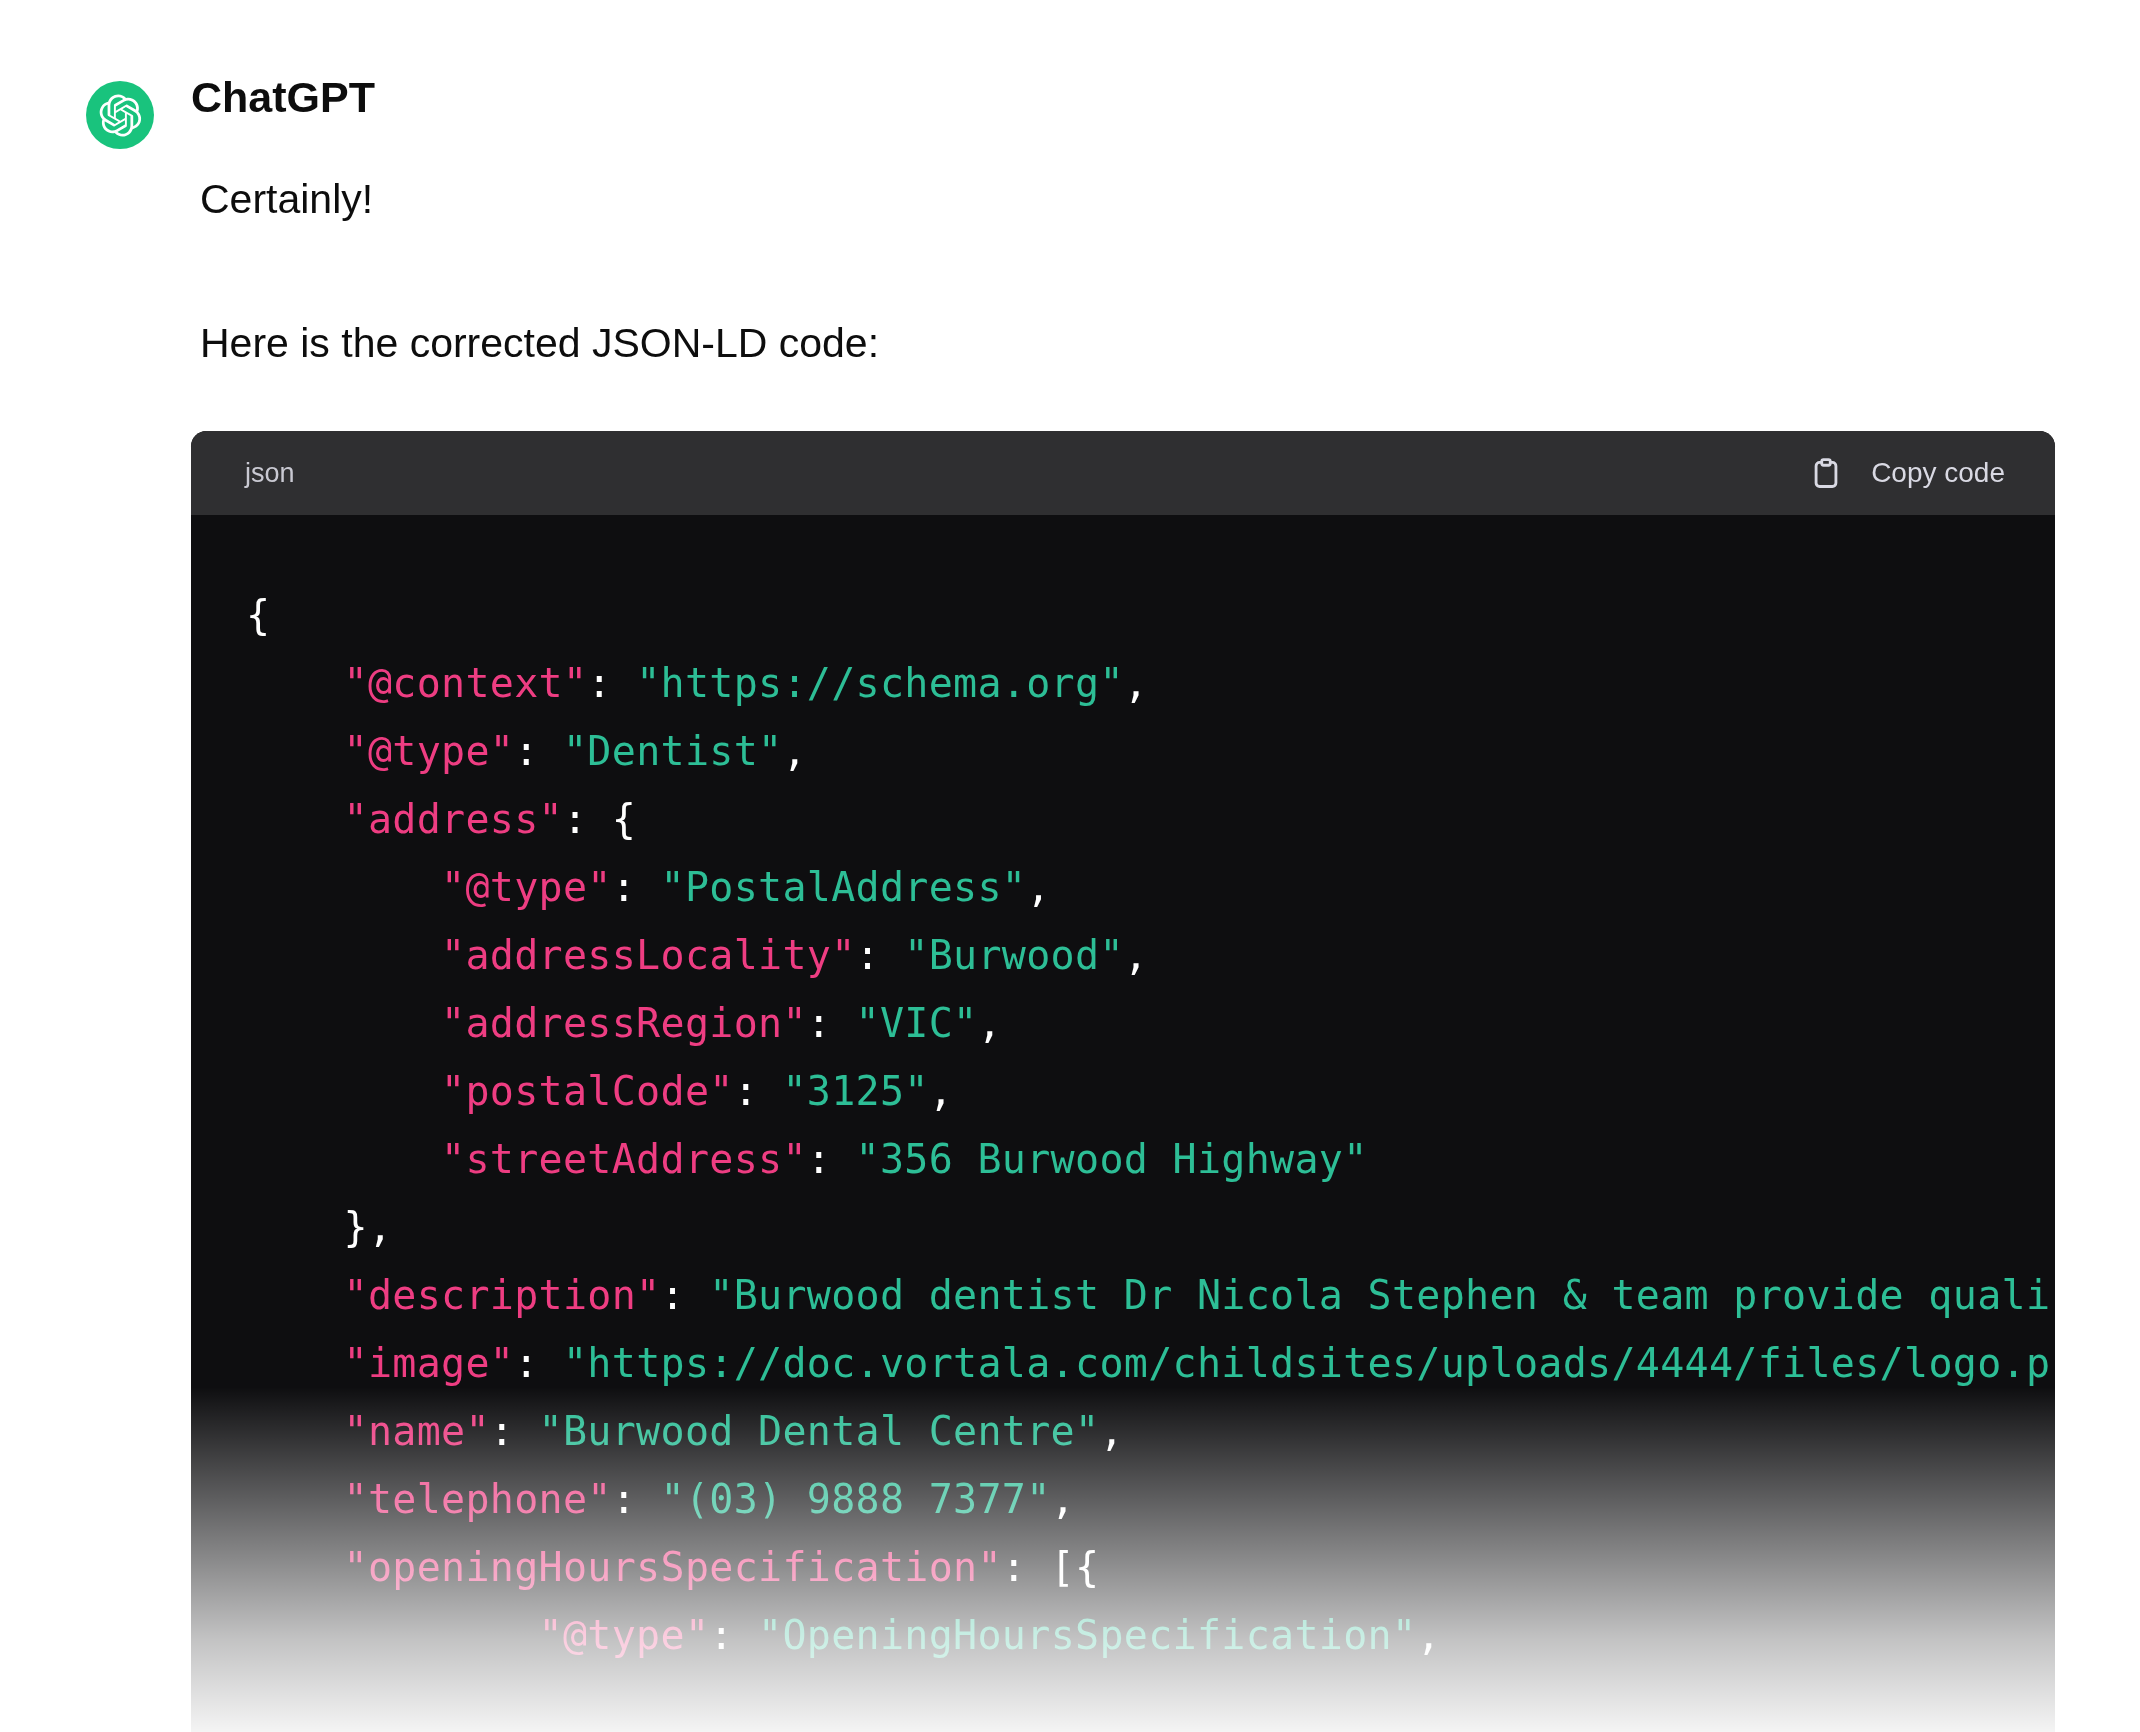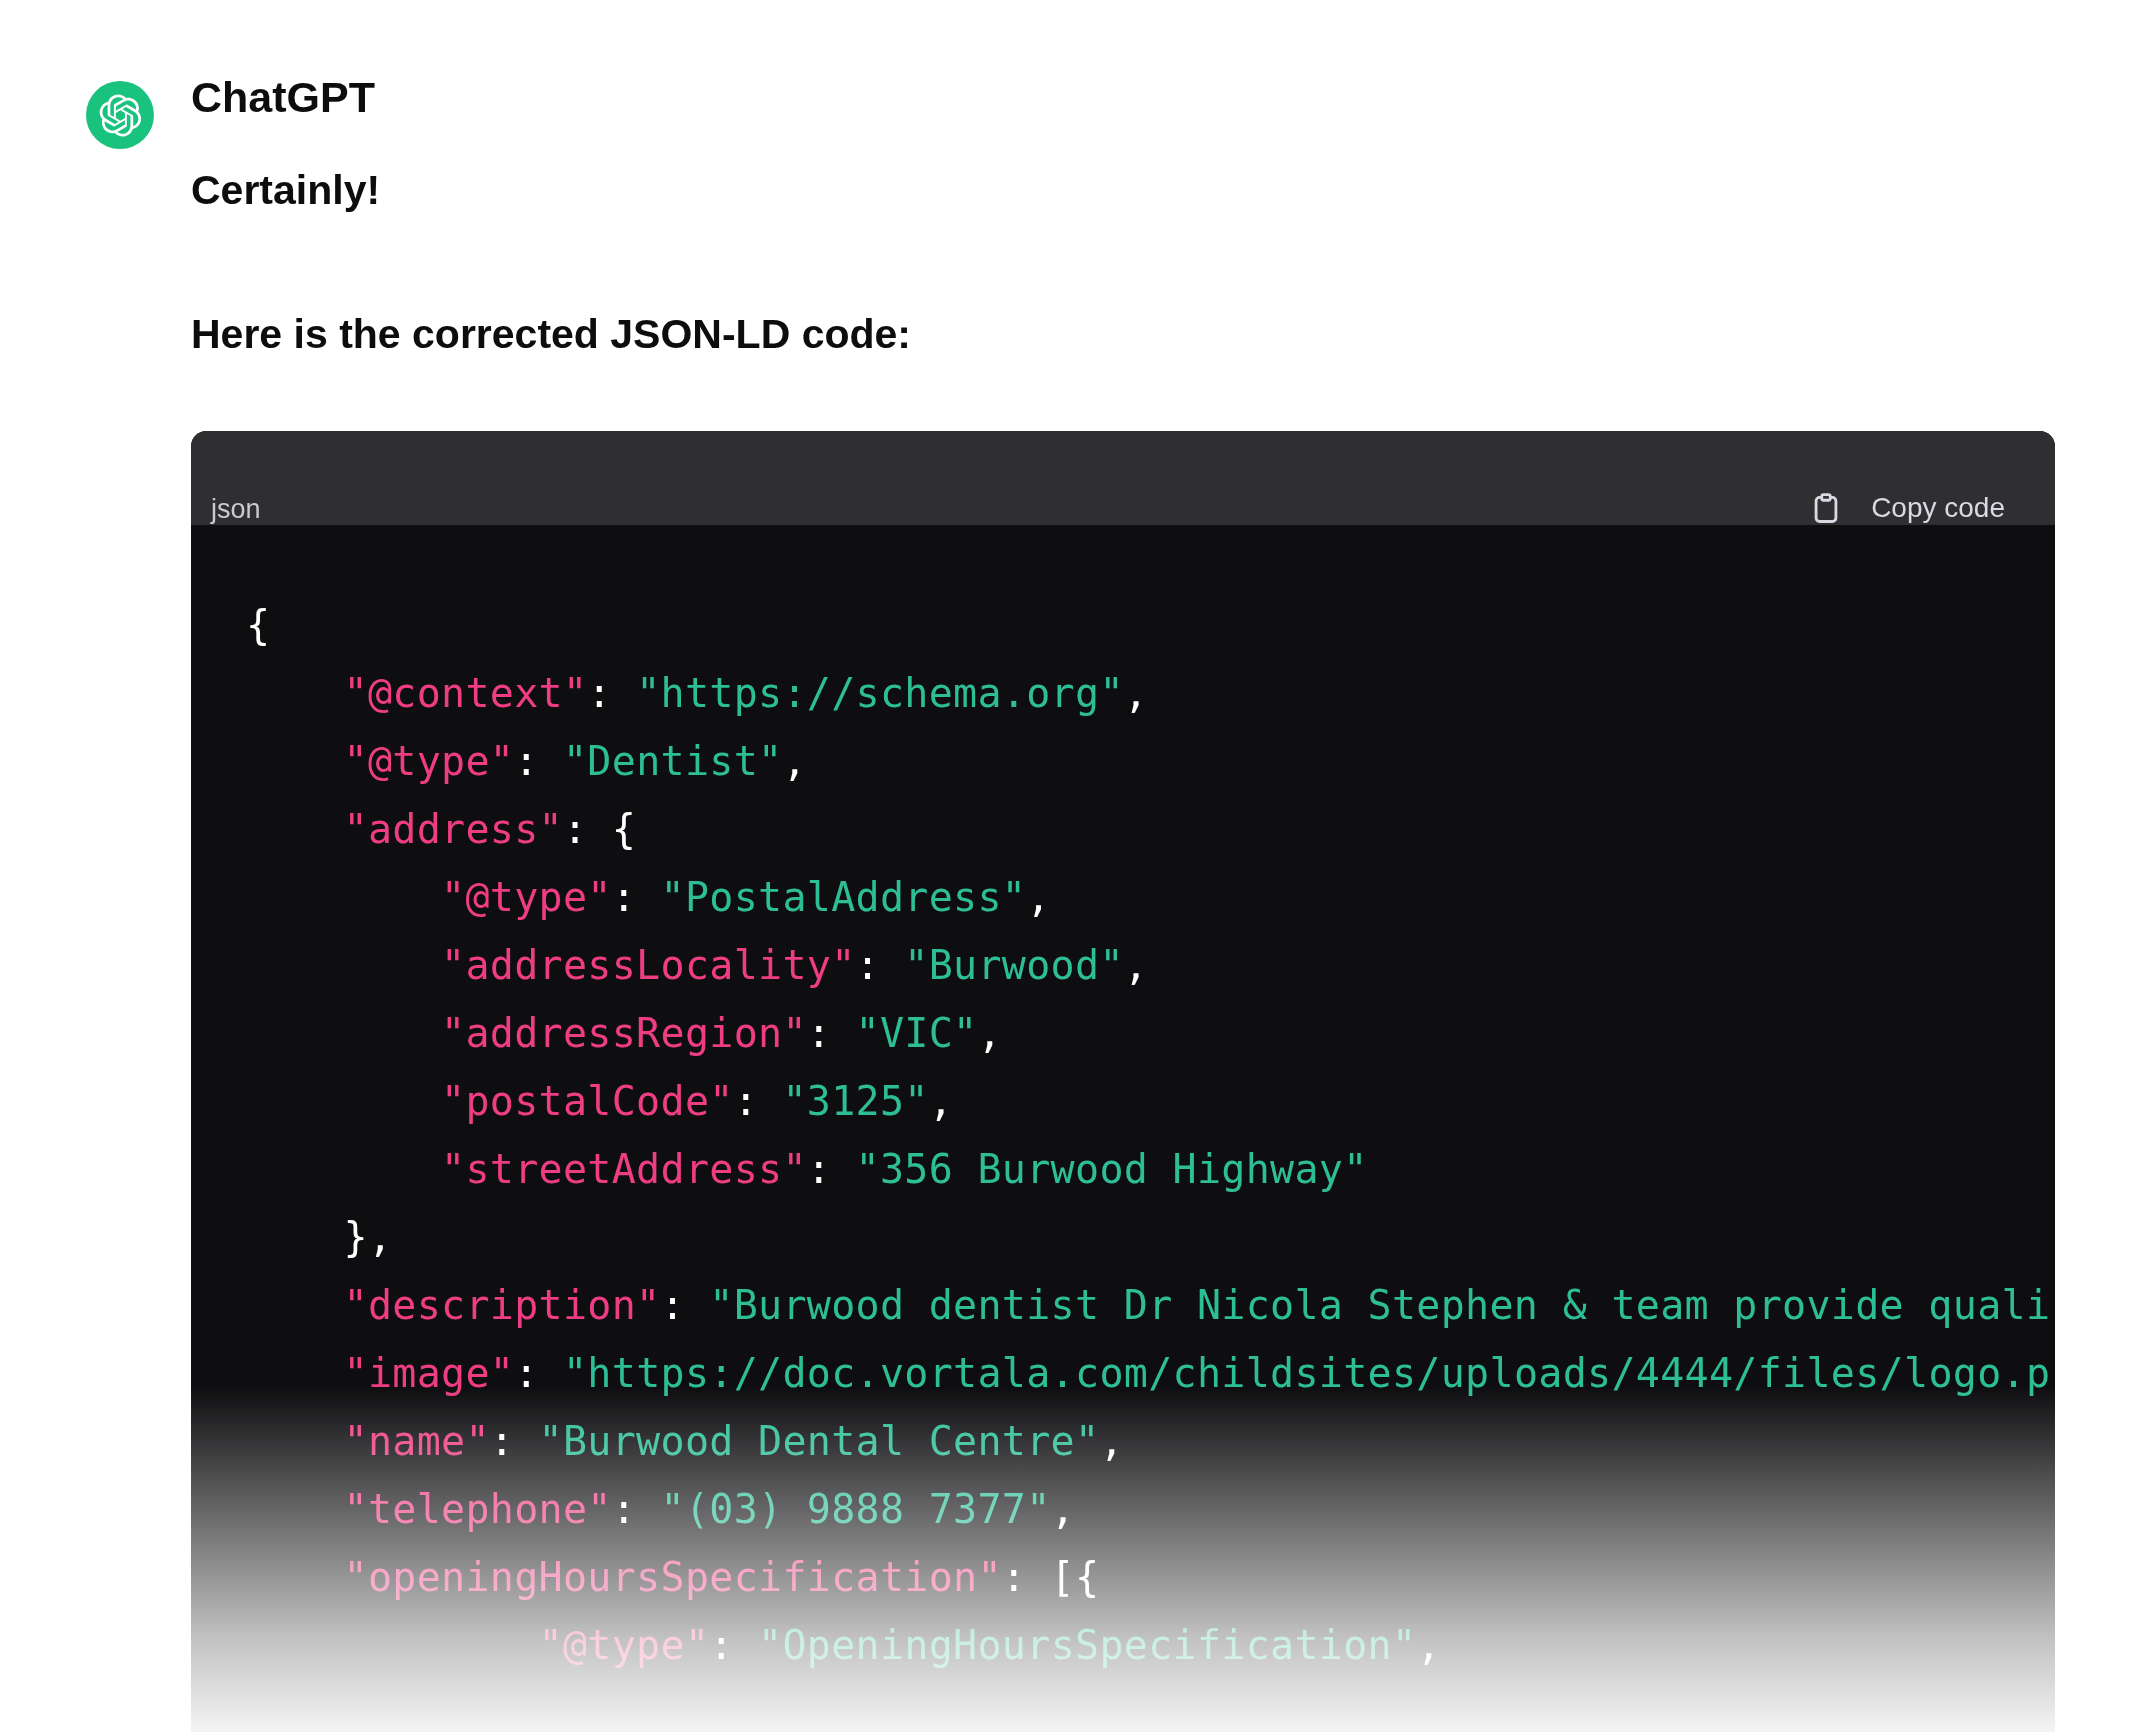--- a/index.html
+++ b/index.html
@@ -10,31 +10,31 @@
   .avatar{
     position:absolute;left:86px;top:81px;width:68px;height:68px;
     border-radius:50%;background:var(--avatar-bg,#19c37d);
     display:flex;align-items:center;justify-content:center;
   }
   .avatar svg{width:43px;height:43px;fill:#ffffff;}
   .sender{
     position:absolute;left:191px;top:76px;font-size:43px;line-height:43px;
     font-weight:700;color:#0d0d0d;
   }
-  .msg{position:absolute;left:191px;margin:0;font-size:41px;line-height:50px;color:#0d0d0d;font-weight:bold;}
+  .msg{position:absolute;left:191px;margin:9px;font-size:41px;line-height:50px;color:#0d0d0d;}
   .msg.p1{top:165px;}
   .msg.p2{top:309px;}
   .code-block{
     position:absolute;left:191px;top:431px;width:1864px;height:1302px;
     border-radius:15.4px 15.4px 0 0;overflow:hidden;background:var(--code-bg,#0e0e10);
   }
   .code-header{
-    height:94px;background:var(--header-bg,#2f2f31);
-    display:flex;align-items:flex-end;justify-content:space-between;
-    padding:0 50px 0 20px;box-sizing:border-box;
+    height:84px;background:var(--header-bg,#2f2f31);
+    display:flex;align-items:center;justify-content:space-between;
+    padding:0 50px 0 54px;box-sizing:border-box;
   }
   .lang{font-size:27px;color:#c9c9d2;}
   .copy-btn{
     display:flex;align-items:center;gap:28px;background:none;border:none;
     color:#d9d9e3;font-size:28px;font-family:"Liberation Sans",sans-serif;
     cursor:pointer;padding:0;
   }
   .copy-btn svg{width:34px;height:34px;stroke:#d9d9e3;fill:none;stroke-width:2;stroke-linejoin:round;stroke-linecap:round;}
   pre.code{
     margin:0;padding:66px 0 0 55px;

